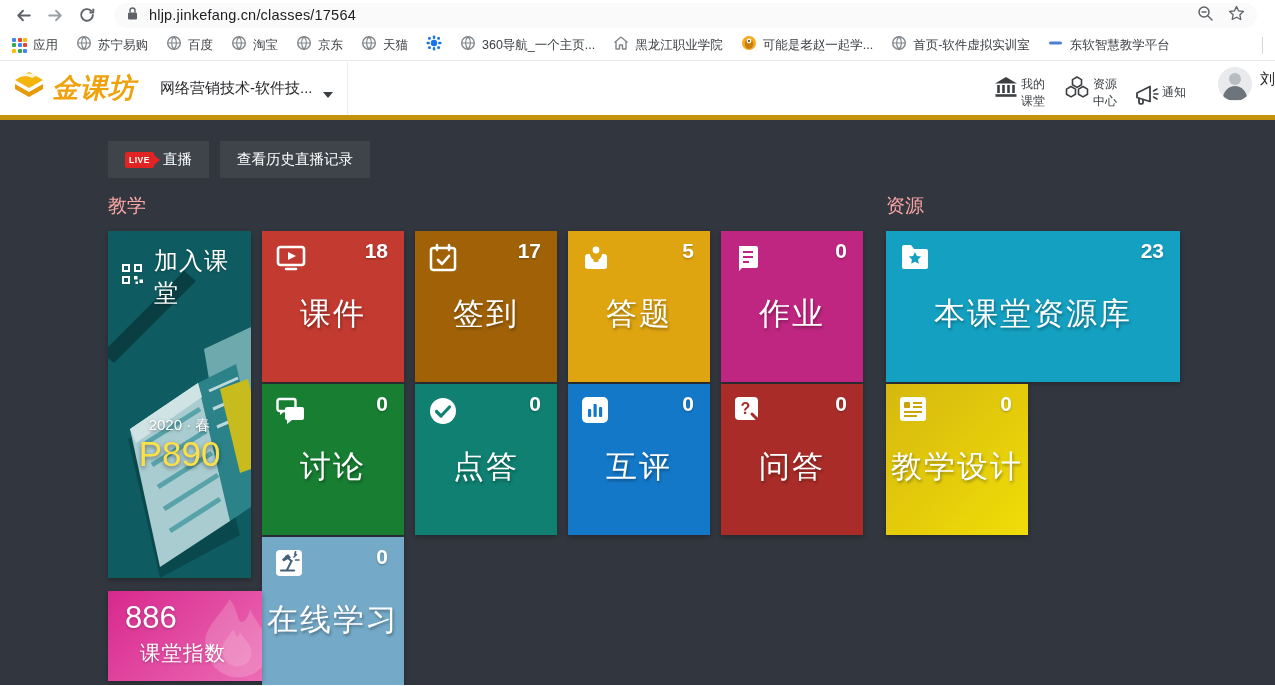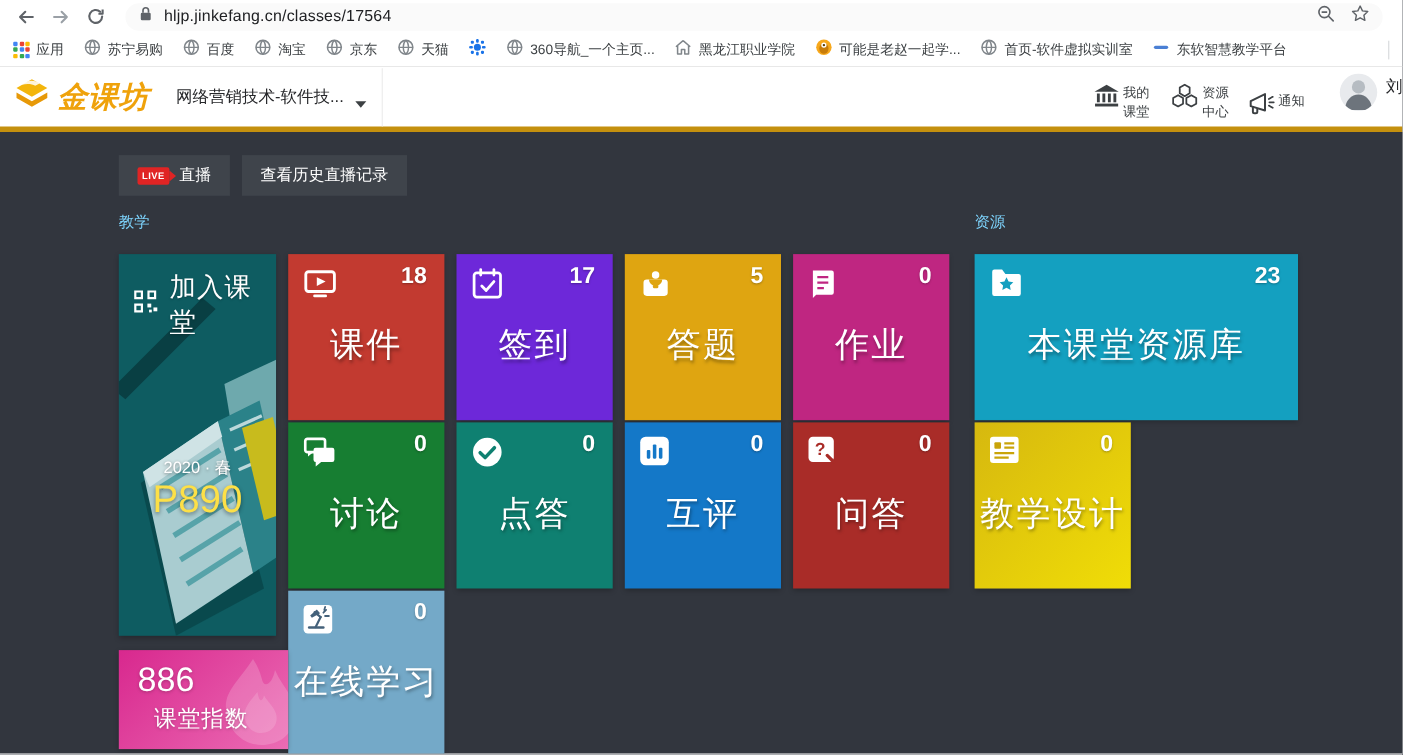--- a/index.html
+++ b/index.html
@@ -35,21 +35,21 @@
   .avatar .head { position:absolute; left:11px; top:6px; width:12px; height:12px; border-radius:50%; background:#b6bcc2; }
   .avatar .body { position:absolute; left:5px; top:19px; width:24px; height:14px; border-radius:50% 50% 0 0/90% 90% 0 0; background:#6d747c; }
   .username { font-size:15px; color:#26272a; margin-bottom:18px; white-space:nowrap; }
 
   
   .content { position:relative; height:565px; background:#32363e; overflow:hidden; }
   .live-row { position:absolute; left:108px; top:21px; display:flex; gap:11px; }
   .btn { height:37px; background:#3f444b; color:#fff; font-size:14.5px; display:flex; align-items:center; gap:9px; padding:0 17px; cursor:pointer; }
   .live-badge { background:#e02424; color:#fff; font-size:8.5px; font-weight:700; padding:3px 4px; border-radius:2px; position:relative; letter-spacing:0.5px; }
   .live-badge::after { content:""; position:absolute; right:-6px; top:3px; border-top:5px solid transparent; border-bottom:5px solid transparent; border-left:6px solid #e02424; }
-  .section-label { position:absolute; font-size:14px; color:#7dd3fc; }
+  .section-label { position:absolute; font-size:19px; color:#fca5a5; }
   .sec-teach { left:108px; top:73px; }
   .sec-res { left:886px; top:73px; }
 
   .tile { position:absolute; width:142px; height:151px; cursor:pointer; box-shadow:0 2px 5px rgba(0,0,0,.28); }
   .tile .count { position:absolute; top:8px; right:16px; font-size:21px; font-weight:600; color:#fff; text-shadow:0 1px 2px rgba(0,0,0,.3); }
   .tile .tlabel { position:absolute; top:55%; left:0; right:0; transform:translateY(-50%); text-align:center; font-size:31px; color:#fff; letter-spacing:2px; text-shadow:1px 2px 3px rgba(0,0,0,.35); white-space:nowrap; }
   .tile .ticon { position:absolute; top:12px; left:13px; }
   .c1{left:262px} .c2{left:415px} .c3{left:568px} .c4{left:721px}
   .r1{top:111px} .r2{top:264px} .r3{top:417px}
   .wide { left:886px; width:294px; }
@@ -337,21 +337,21 @@
         <svg width="32" height="30" viewBox="0 0 32 30">
             <rect x="3" y="4" width="26" height="18" rx="2.5" stroke="#fff" stroke-width="2.6" fill="none"></rect>
             <path d="M13 9 l8 4 -8 4 z" fill="#fff"></path>
             <path d="M11 26 h10" stroke="#fff" stroke-width="2.6" stroke-linecap="round"></path>
           </svg>
       </span>
       <span class="count">18</span>
       <span class="tlabel">课件</span>
     </div>
 
-    <div class="tile c2 r1" style="background: #6d28d9;">
+    <div class="tile c2 r1" style="background: #a16207;">
       <span class="ticon">
         <svg width="30" height="30" viewBox="0 0 30 30">
             <rect x="3" y="5" width="24" height="22" rx="2.5" stroke="#fff" stroke-width="2.5" fill="none"></rect>
             <path d="M9 2 v5 M21 2 v5" stroke="#fff" stroke-width="2.5" stroke-linecap="round"></path>
             <path d="M10 17 l4 4 l7 -8" stroke="#fff" stroke-width="2.6" fill="none" stroke-linecap="round" stroke-linejoin="round"></path>
           </svg>
       </span>
       <span class="count">17</span>
       <span class="tlabel">签到</span>
     </div>

